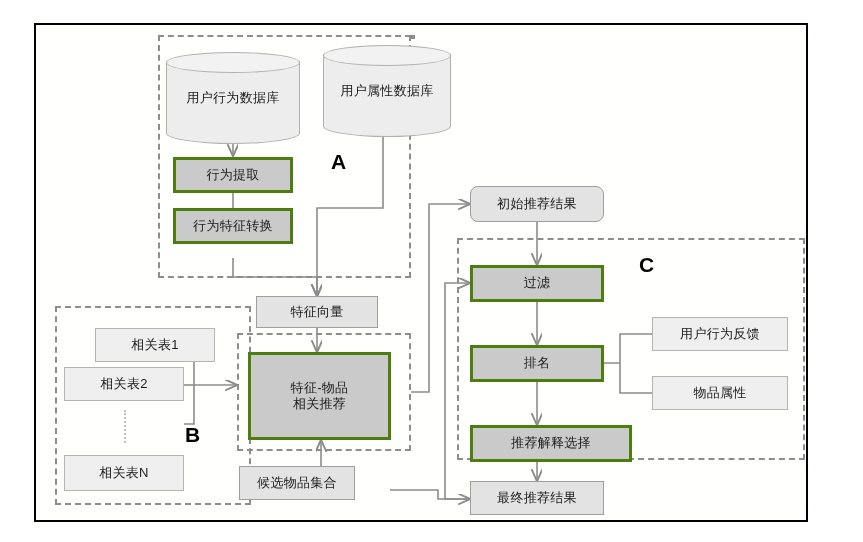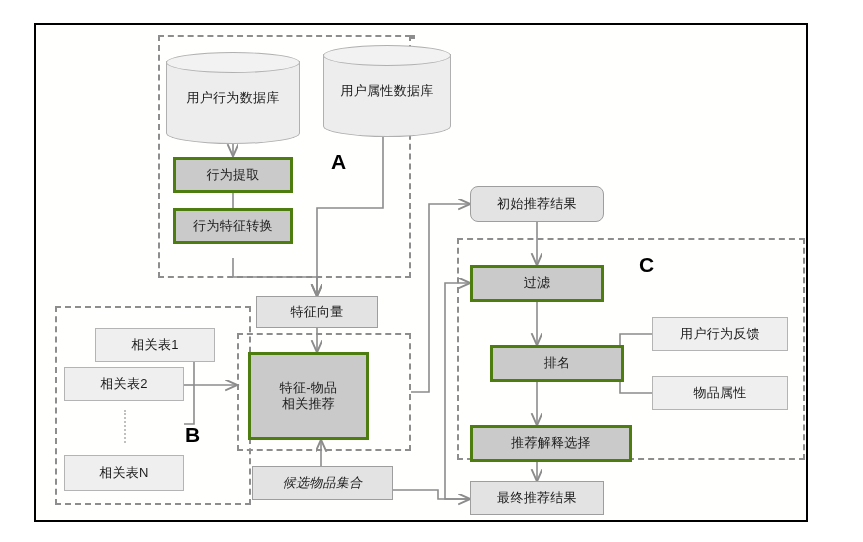--- a/index.html
+++ b/index.html
@@ -100,28 +100,28 @@
   <div class="node dark" style="left:173px;top:157px;width:120px;height:36px;">行为提取</div>
   <div class="node dark" style="left:173px;top:208px;width:120px;height:36px;">行为特征转换</div>
 
   <div class="node light" style="left:256px;top:296px;width:122px;height:32px;">特征向量</div>
 
   <div class="node pale" style="left:64px;top:328px;width:120px;height:34px;margin-left:31px;">相关表1</div>
   <div class="node pale" style="left:64px;top:367px;width:120px;height:34px;">相关表2</div>
   <div class="vdots" style="left:124px;top:410px;height:33px;"></div>
   <div class="node pale" style="left:64px;top:455px;width:120px;height:36px;">相关表N</div>
 
-  <div class="node dark" style="left:248px;top:352px;width:121px;height:88px;flex-direction:column;">
+  <div class="node dark" style="left:248px;top:352px;width:143px;height:88px;flex-direction:column;">
     <span>特征-物品</span>
     <span>相关推荐</span>
   </div>
 
-  <div class="node light" style="left:252px;top:466px;width:141px;height:34px;font-style:italic;">候选物品集合</div>
+  <div class="node light" style="left:239px;top:466px;width:116px;height:34px;">候选物品集合</div>
 
   <div class="node light" style="left:470px;top:186px;width:134px;height:36px;border-radius:8px;">初始推荐结果</div>
   <div class="node dark" style="left:470px;top:265px;width:134px;height:37px;">过滤</div>
-  <div class="node dark" style="left:470px;top:345px;width:134px;height:37px;margin-left:20px;">排名</div>
+  <div class="node dark" style="left:470px;top:345px;width:134px;height:37px;">排名</div>
   <div class="node dark" style="left:470px;top:425px;width:162px;height:37px;">推荐解释选择</div>
   <div class="node light" style="left:470px;top:481px;width:134px;height:34px;">最终推荐结果</div>
 
   <div class="node pale" style="left:652px;top:317px;width:136px;height:34px;">用户行为反馈</div>
   <div class="node pale" style="left:652px;top:376px;width:136px;height:34px;">物品属性</div>
 </div>
 
 </body></html>

